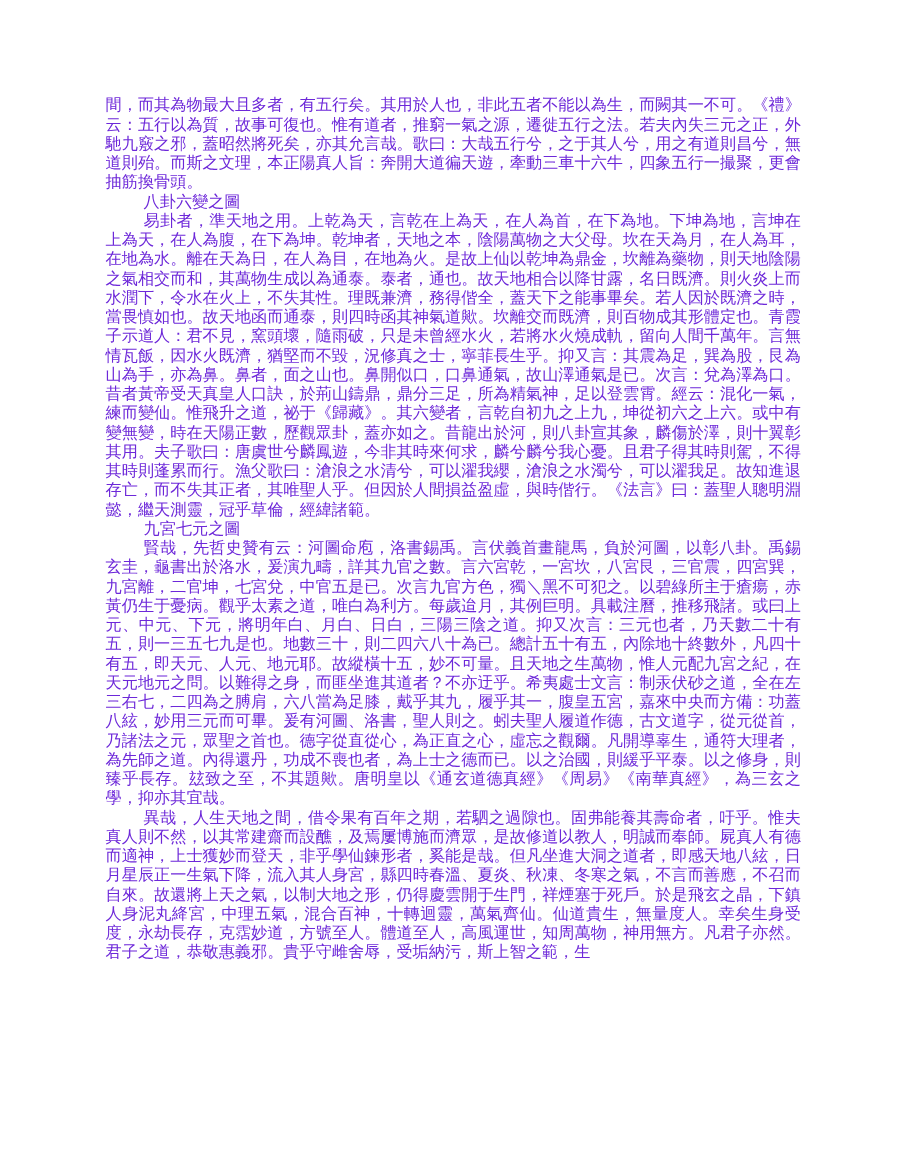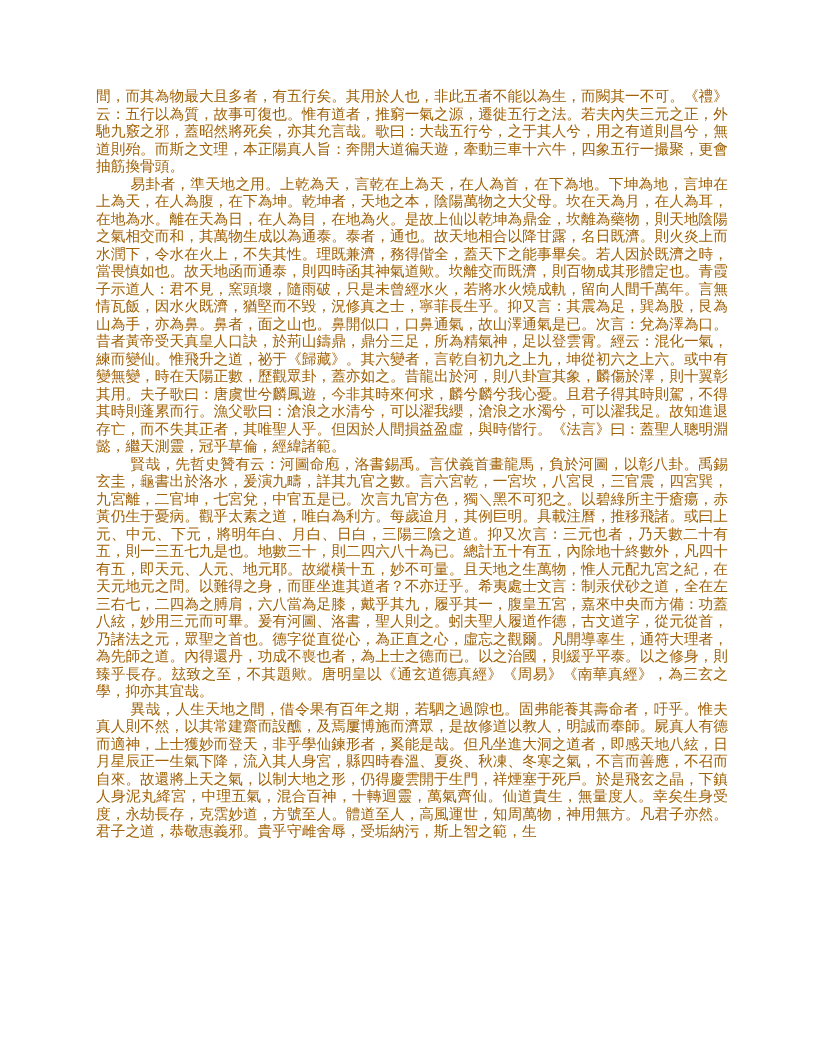--- a/index.html
+++ b/index.html
@@ -11,21 +11,21 @@
     width: 816px;
     height: 1056px;
     overflow: hidden;
     position: relative;
   }
   .page {
     position: absolute;
     left: 96px;
     top: 88px;
     width: 632px;
-    color: #a16207;
+    color: #6d28d9;
     font-family: "Liberation Serif", "DejaVu Serif", serif;
     font-size: 14.7px;
     line-height: 17.5px;
     text-align: justify;
     text-justify: inter-ideograph;
     word-break: break-all;
   }
   .page p {
     margin: 0;
     padding: 0;
@@ -39,17 +39,19 @@
   .page p.section-heading {
     text-indent: 2.35em;
   }
 </style>
 </head>
 <body>
 
 <div class="page">
   <div>
       <p class="body-flush">間，而其為物最大且多者，有五行矣。其用於人也，非此五者不能以為生，而闕其一不可。《禮》云：五行以為質，故事可復也。惟有道者，推窮一氣之源，遷徙五行之法。若夫內失三元之正，外馳九竅之邪，蓋昭然將死矣，亦其允言哉。歌曰：大哉五行兮，之于其人兮，用之有道則昌兮，無道則殆。而斯之文理，本正陽真人旨：奔開大道徧天遊，牽動三車十六牛，四象五行一撮聚，更會抽筋換骨頭。</p>
+      <p class="section-heading">八卦六變之圖</p>
       <p class="body-indent">易卦者，準天地之用。上乾為天，言乾在上為天，在人為首，在下為地。下坤為地，言坤在上為天，在人為腹，在下為坤。乾坤者，天地之本，陰陽萬物之大父母。坎在天為月，在人為耳，在地為水。離在天為日，在人為目，在地為火。是故上仙以乾坤為鼎金，坎離為藥物，則天地陰陽之氣相交而和，其萬物生成以為通泰。泰者，通也。故天地相合以降甘露，名日既濟。則火炎上而水潤下，令水在火上，不失其性。理既兼濟，務得偕全，蓋天下之能事畢矣。若人因於既濟之時，當畏慎如也。故天地函而通泰，則四時函其神氣道歟。坎離交而既濟，則百物成其形體定也。青霞子示道人：君不見，窯頭壞，隨雨破，只是未曾經水火，若將水火燒成軌，留向人間千萬年。言無情瓦飯，因水火既濟，猶堅而不毀，況修真之士，寧菲長生乎。抑又言：其震為足，巽為股，艮為山為手，亦為鼻。鼻者，面之山也。鼻開似口，口鼻通氣，故山澤通氣是已。次言：兌為澤為口。昔者黃帝受天真皇人口訣，於荊山鑄鼎，鼎分三足，所為精氣神，足以登雲霄。經云：混化一氣，練而變仙。惟飛升之道，祕于《歸藏》。其六變者，言乾自初九之上九，坤從初六之上六。或中有變無變，時在天陽正數，歷觀眾卦，蓋亦如之。昔龍出於河，則八卦宣其象，麟傷於澤，則十翼彰其用。夫子歌曰：唐虞世兮麟鳳遊，今非其時來何求，麟兮麟兮我心憂。且君子得其時則駕，不得其時則蓬累而行。漁父歌曰：滄浪之水清兮，可以濯我纓，滄浪之水濁兮，可以濯我足。故知進退存亡，而不失其正者，其唯聖人乎。但因於人間損益盈虛，與時偕行。《法言》曰：蓋聖人聰明淵懿，繼天測靈，冠乎草倫，經緯諸範。</p>
+      <p class="section-heading">九宮七元之圖</p>
       <p class="body-indent">賢哉，先哲史贊有云：河圖命庖，洛書錫禹。言伏義首畫龍馬，負於河圖，以彰八卦。禹錫玄圭，龜書出於洛水，爰演九疇，詳其九官之數。言六宮乾，一宮坎，八宮艮，三官震，四宮巽，九宮離，二官坤，七宮兌，中官五是已。次言九官方色，獨＼黑不可犯之。以碧綠所主于瘡瘍，赤黃仍生于憂病。觀乎太素之道，唯白為利方。每歲迨月，其例巨明。具載注曆，推移飛諸。或曰上元、中元、下元，將明年白、月白、日白，三陽三陰之道。抑又次言：三元也者，乃天數二十有五，則一三五七九是也。地數三十，則二四六八十為已。總計五十有五，內除地十終數外，凡四十有五，即天元、人元、地元耶。故縱橫十五，妙不可量。且天地之生萬物，惟人元配九宮之紀，在天元地元之問。以難得之身，而匪坐進其道者？不亦迂乎。希夷處士文言：制汞伏砂之道，全在左三右七，二四為之膊肩，六八當為足膝，戴乎其九，履乎其一，腹皇五宮，嘉來中央而方備：功蓋八絃，妙用三元而可畢。爰有河圖、洛書，聖人則之。蚓夫聖人履道作德，古文道字，從元從首，乃諸法之元，眾聖之首也。德字從直從心，為正直之心，虛忘之觀爾。凡開導辜生，通符大理者，為先師之道。內得還丹，功成不喪也者，為上士之德而已。以之治國，則緩乎平泰。以之修身，則臻乎長存。玆致之至，不其題歟。唐明皇以《通玄道德真經》《周易》《南華真經》，為三玄之學，抑亦其宜哉。</p>
       <p class="body-indent">異哉，人生天地之間，借令果有百年之期，若駟之過隙也。固弗能養其壽命者，吁乎。惟夫真人則不然，以其常建齋而設醮，及焉屢博施而濟眾，是故修道以教人，明誠而奉師。屍真人有德而適神，上士獲妙而登天，非乎學仙鍊形者，奚能是哉。但凡坐進大洞之道者，即感天地八絃，日月星辰正一生氣下降，流入其人身宮，縣四時春溫、夏炎、秋凍、冬寒之氣，不言而善應，不召而自來。故還將上天之氣，以制大地之形，仍得慶雲開于生門，祥煙塞于死戶。於是飛玄之晶，下鎮人身泥丸絳宮，中理五氣，混合百神，十轉迴靈，萬氣齊仙。仙道貴生，無量度人。幸矣生身受度，永劫長存，克霑妙道，方號至人。體道至人，高風運世，知周萬物，神用無方。凡君子亦然。君子之道，恭敬惠義邪。貴乎守雌舍辱，受垢納污，斯上智之範，生</p>
     </div>
 </div>
 
 </body></html>

